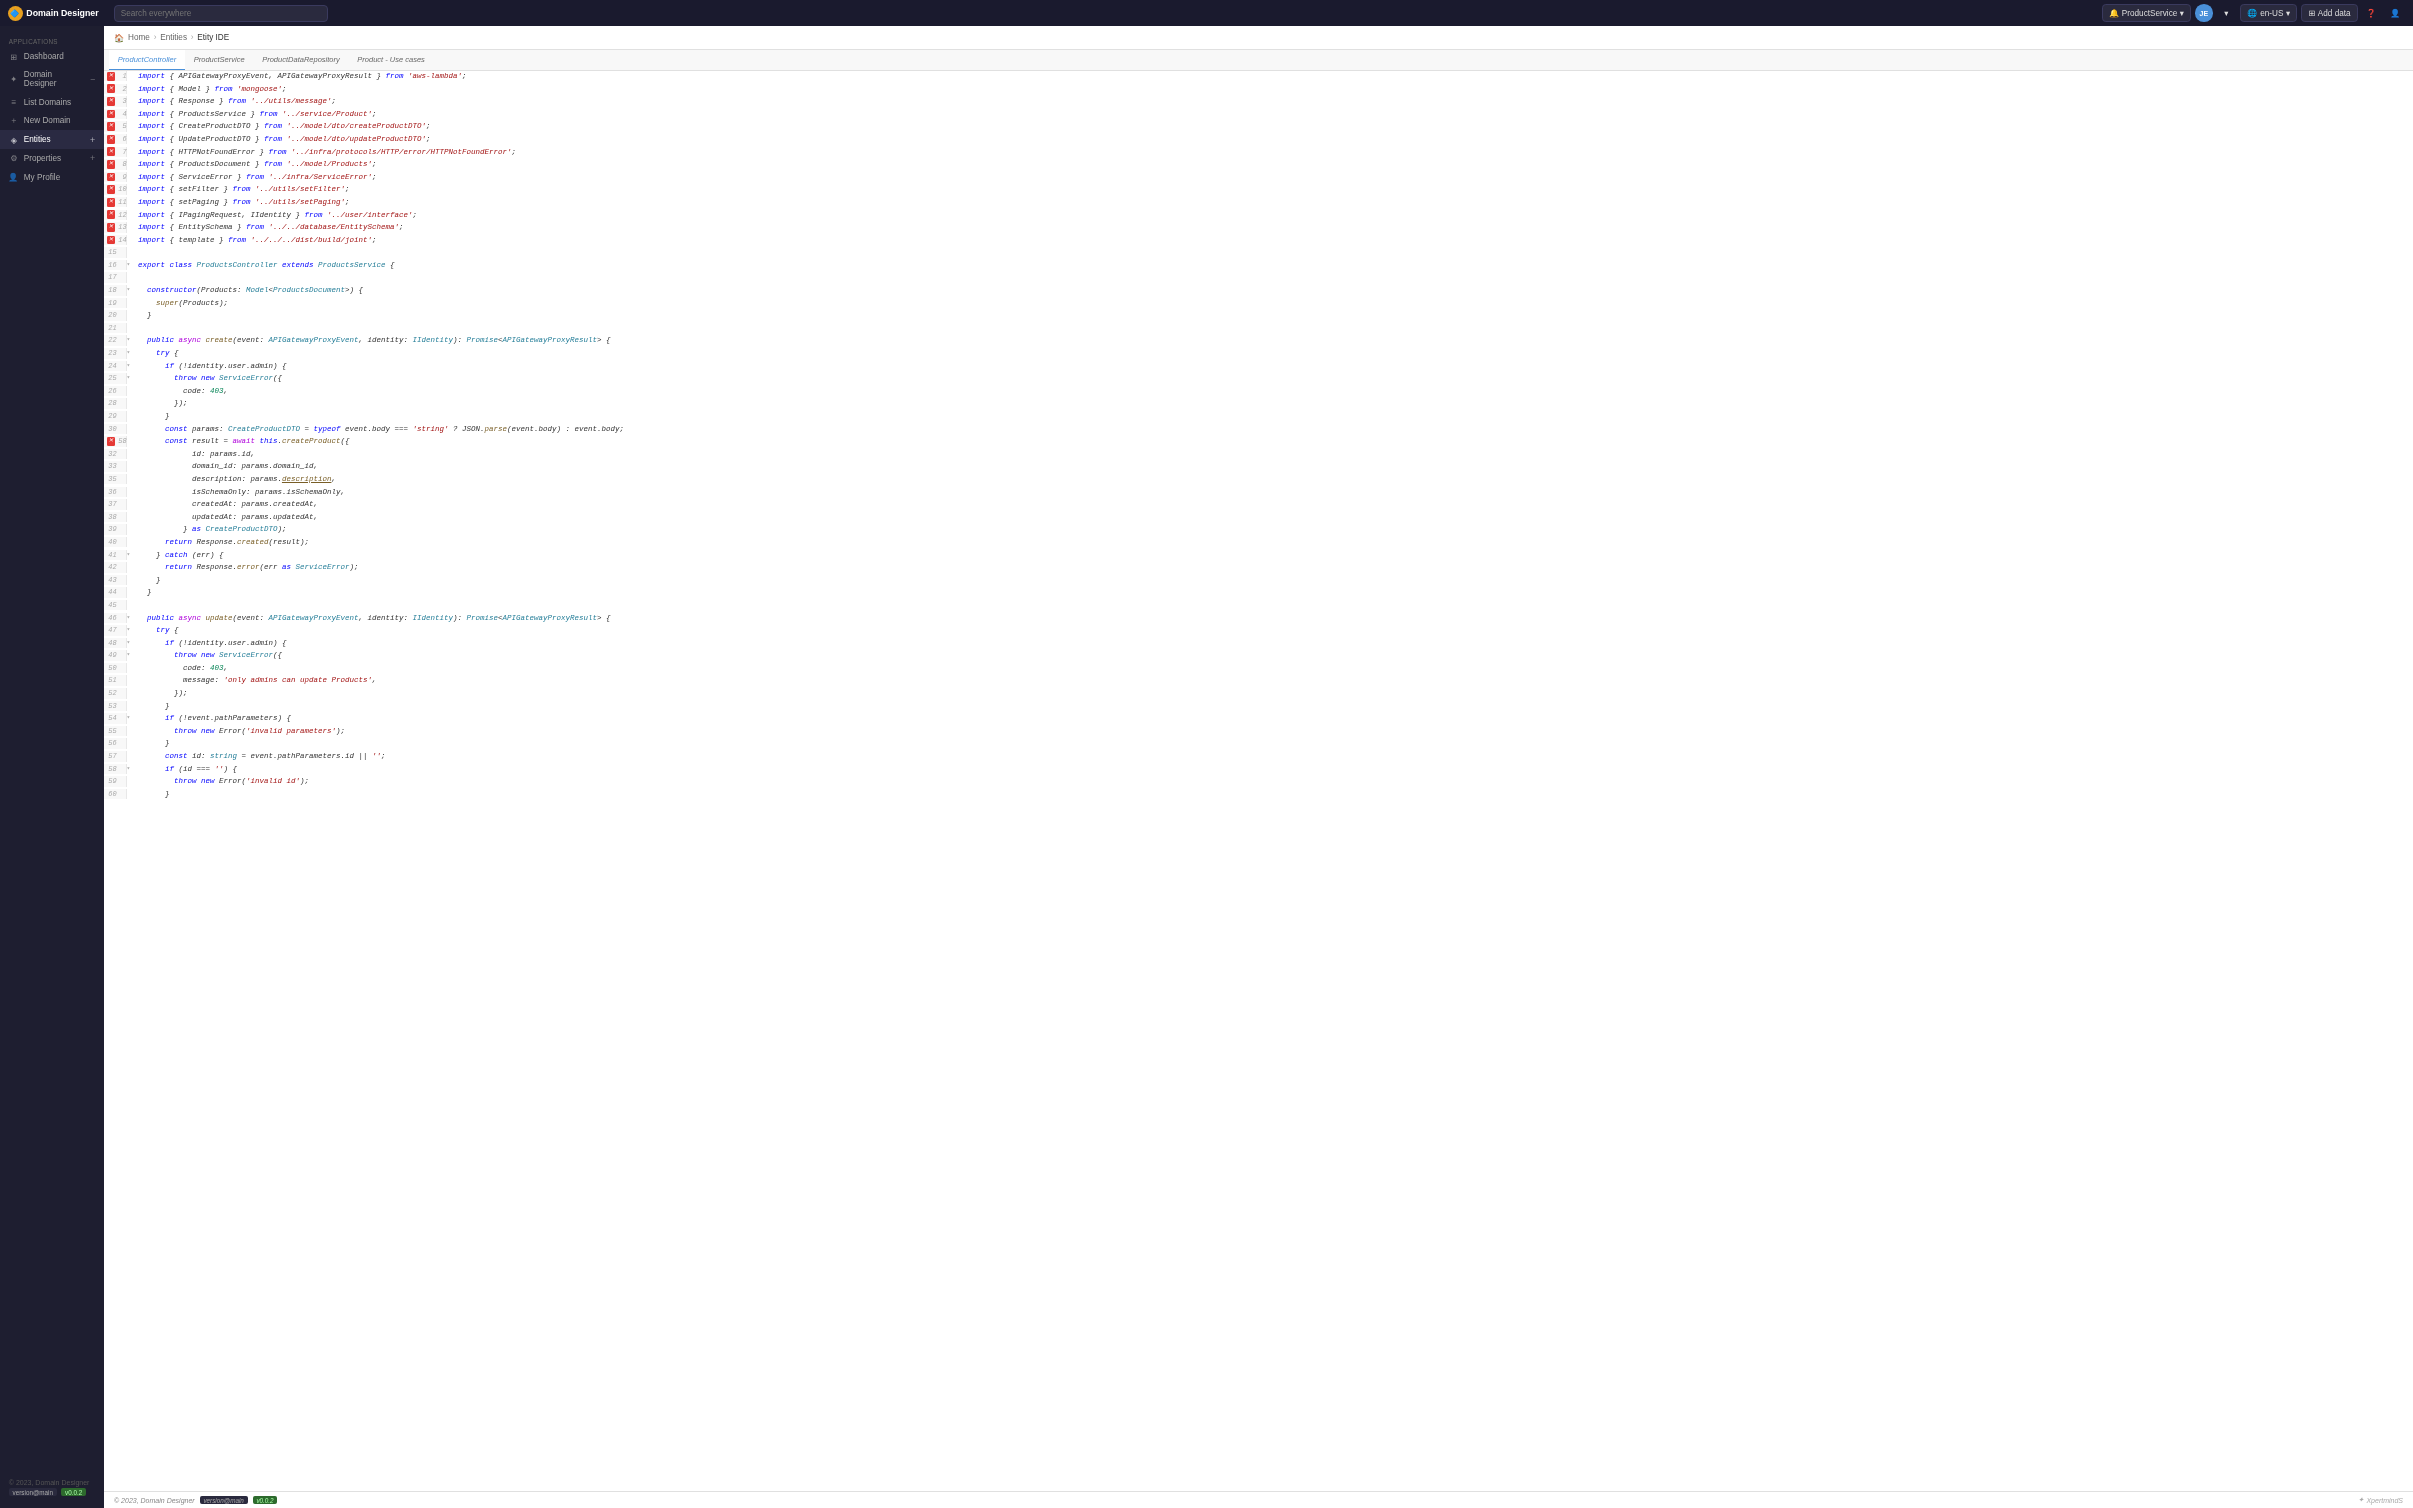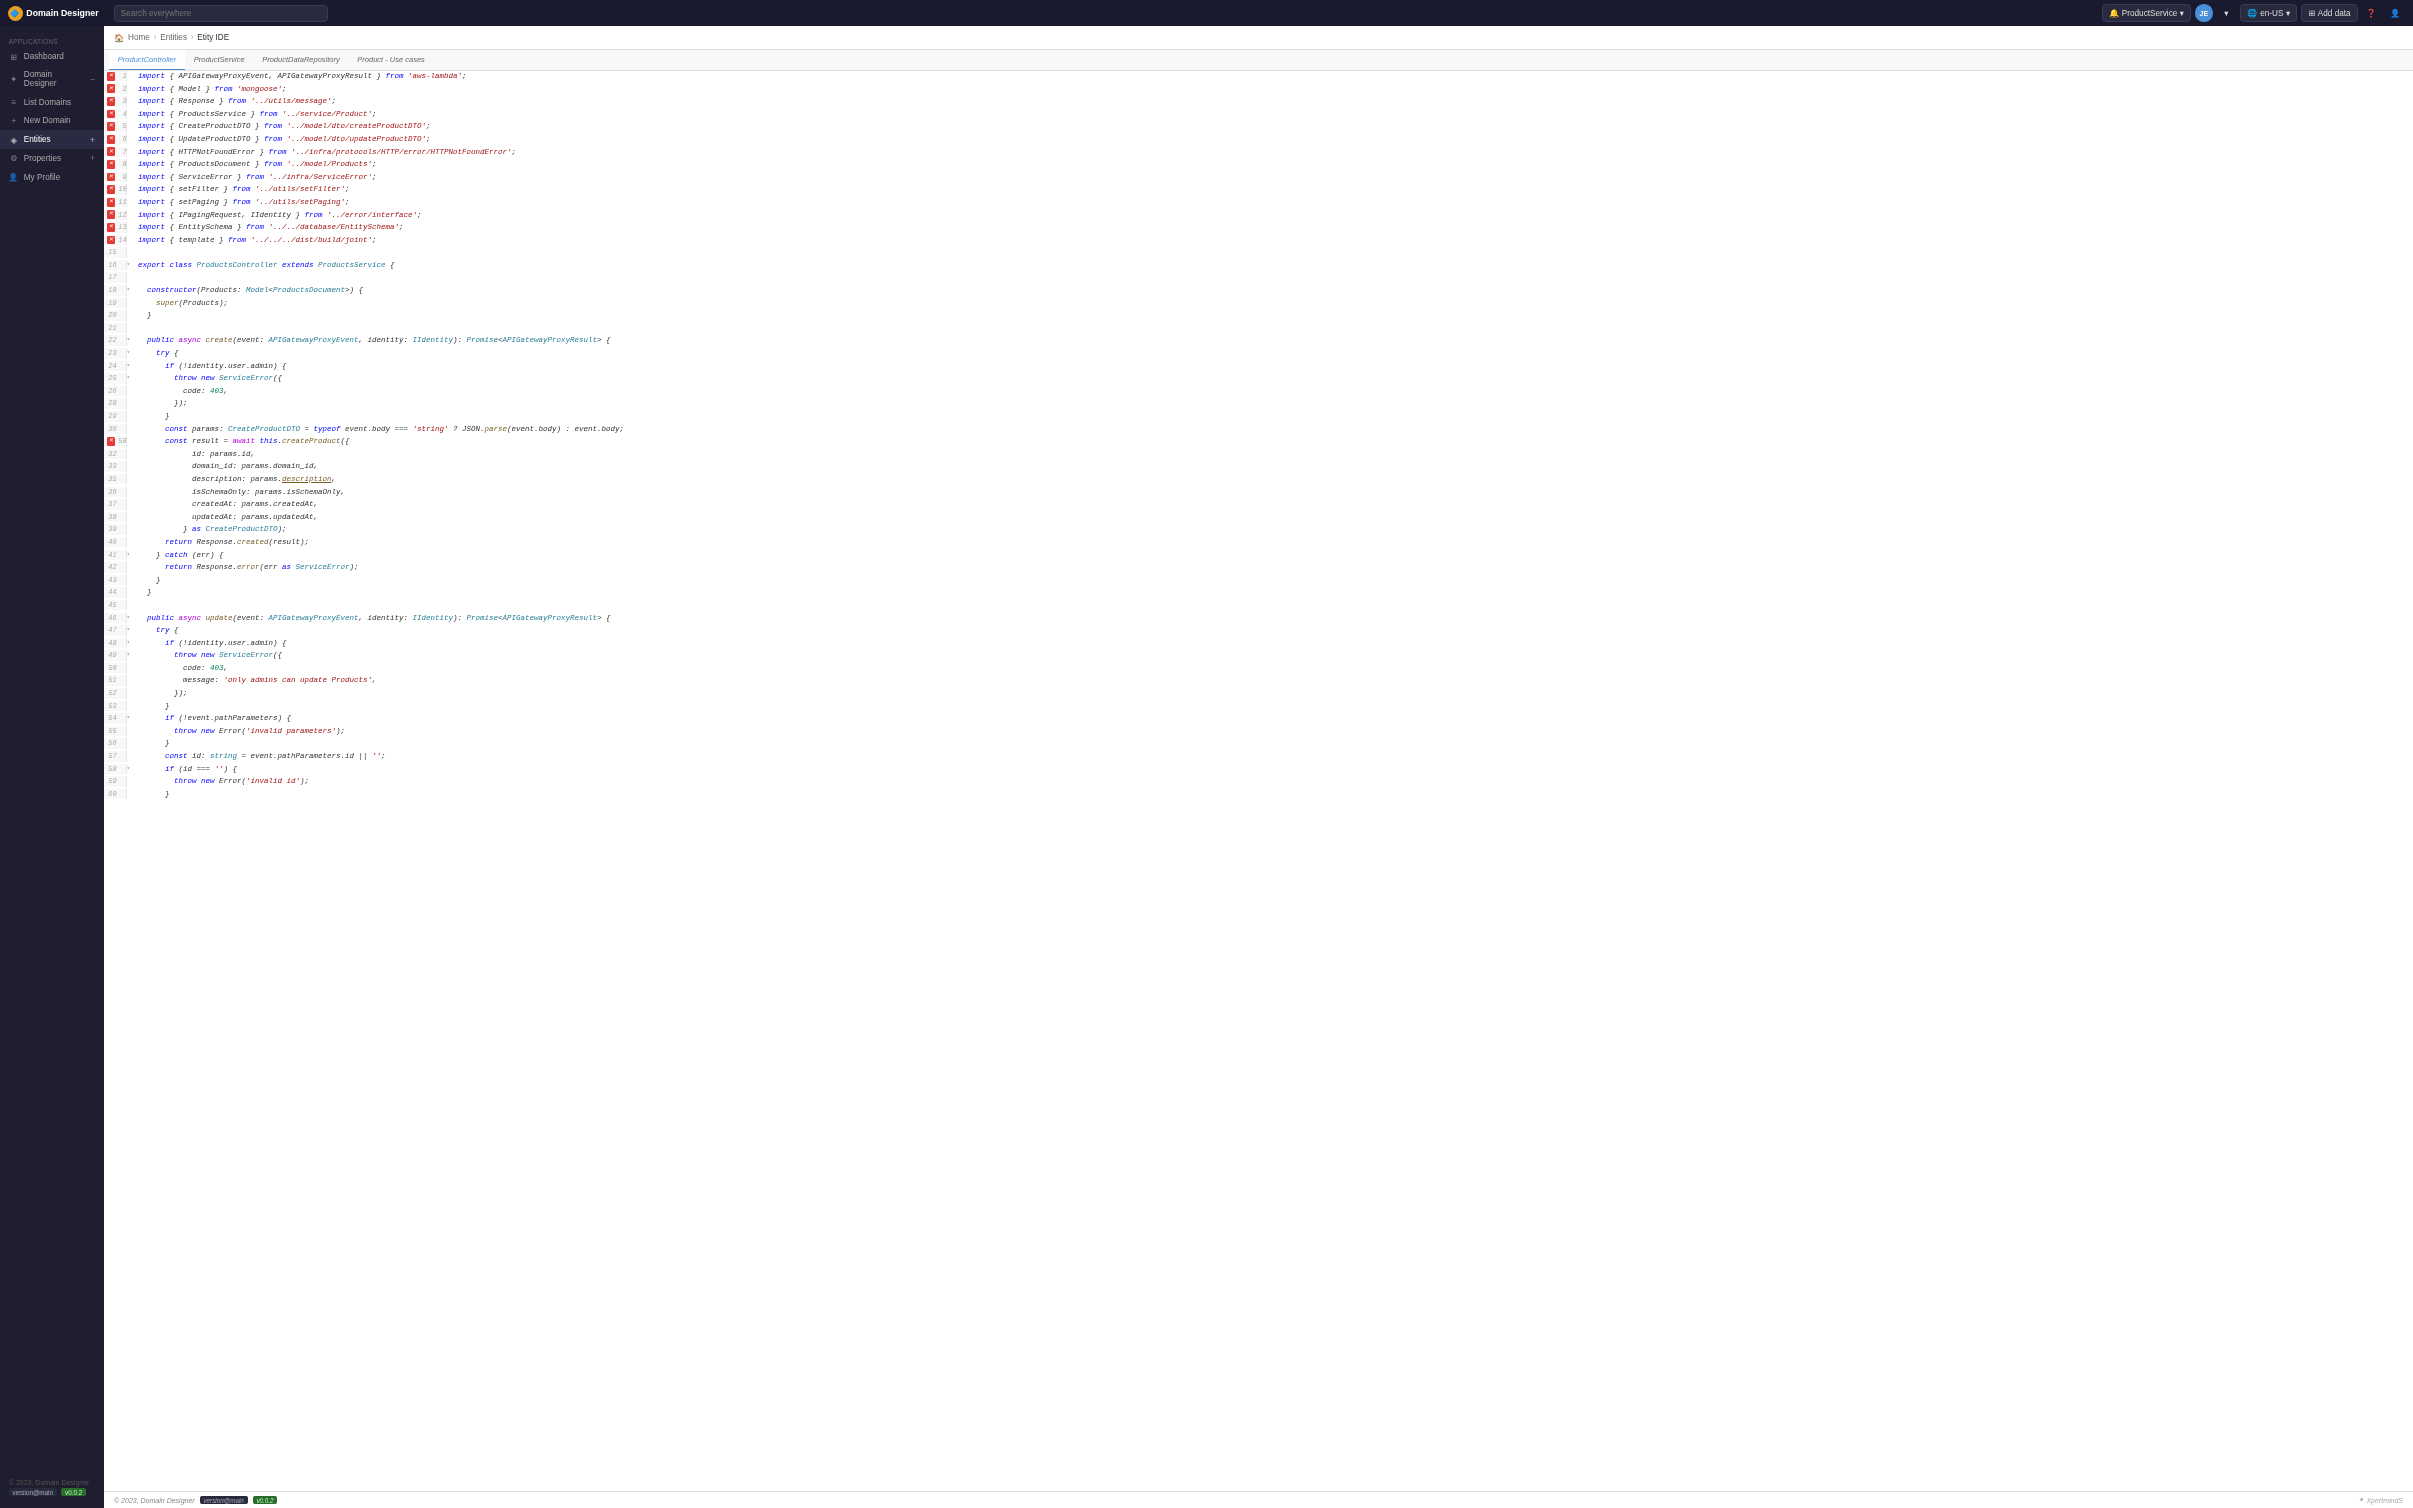--- a/index.html
+++ b/index.html
@@ -277,21 +277,21 @@
           <div class="line-expand"> </div>
           <div class="line-content"><span class="kw">import</span> { setPaging } <span class="kw">from</span> <span class="str">'../utils/setPaging'</span>;</div>
         </div>
 
         <div class="code-line">
           <div class="line-gutter">
             <div class="line-err">✕</div>
             <span class="line-num">12</span>
           </div>
           <div class="line-expand"> </div>
-          <div class="line-content"><span class="kw">import</span> { IPagingRequest, IIdentity } <span class="kw">from</span> <span class="str">'../error/interface'</span>;</div>
+          <div class="line-content"><span class="kw">import</span> { IPagingRequest, IIdentity } <span class="kw">from</span> <span class="str">'../user/interface'</span>;</div>
         </div>
 
         <div class="code-line">
           <div class="line-gutter">
             <div class="line-err">✕</div>
             <span class="line-num">13</span>
           </div>
           <div class="line-expand"> </div>
           <div class="line-content"><span class="kw">import</span> { EntitySchema } <span class="kw">from</span> <span class="str">'../../database/EntitySchema'</span>;</div>
         </div>

